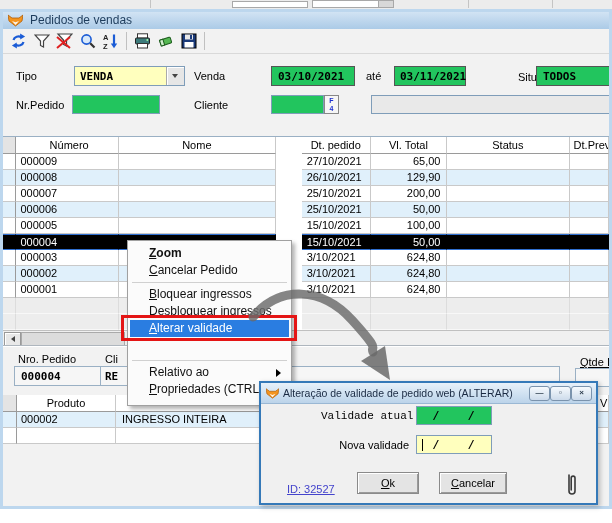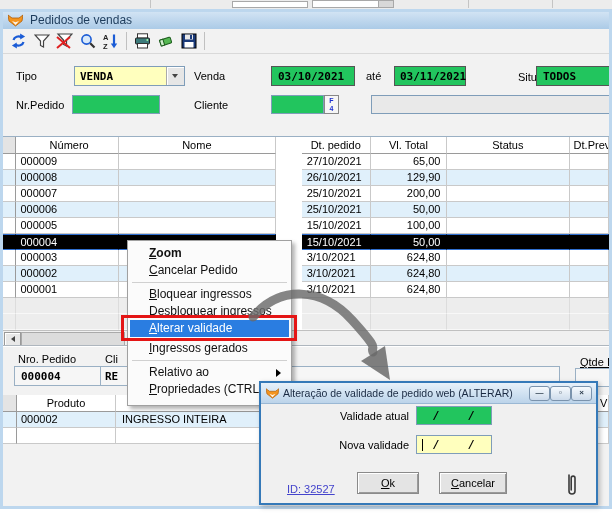--- a/index.html
+++ b/index.html
@@ -351,23 +351,20 @@
   <div class="msep" style="top:41px;"></div>
   <div class="mitem" style="top:45px;">
     <span class="accel">B</span><span>loquear ingressos</span>
   </div>
   <div class="mitem" style="top:62px;">
     <span class="accel">D</span><span>esbloquear ingressos</span>
   </div>
   <div class="mitem hl" style="top:79px;">
     <span class="accel">A</span><span>lterar validade</span>
   </div>
-  <div class="mitem" style="top:99px;">
-    <span class="accel">I</span><span>ngressos gerados</span>
-  </div>
   <div class="msep" style="top:119px;"></div>
   <div class="mitem" style="top:123px;">
     <span>Relativo ao</span>
     <div class="subarrow"></div>
   </div>
   <div class="mitem" style="top:140px;">
     <span class="accel">P</span><span>ropriedades (CTRL+T</span>
   </div>
 </div>
 
@@ -382,21 +379,21 @@
   <div id="dlg-title">
     <svg width="13" height="12" viewBox="0 0 15 14" style="margin-left:5px;">
       <polygon points="0,2 4,5 11,5 15,2 14,8 7.5,13 1,8" fill="#f5951e" stroke="#b05e08" stroke-width="0.8"></polygon>
       <polygon points="4,8 7.5,12 11,8 7.5,9.2" fill="#fff" opacity="0.9"></polygon>
     </svg>
     <span class="t">Alteração de validade de pedido web (ALTERAR)</span>
     <div class="winbtn" style="right:46px;"><span>—</span></div>
     <div class="winbtn" style="right:25px;"><span>▫</span></div>
     <div class="winbtn" style="right:4px;"><span>×</span></div>
   </div>
-  <span class="lbl" style="left:60px;top:27px;width:88px;text-align:right;">Validade atual</span>
+  <span class="lbl" style="left:60px;top:27px;width:88px;text-align:right;font-family:Liberation Mono, monospace;">Validade atual</span>
   <div class="inset" style="left:155px;top:23px;width:76px;height:19px;border-color:#7f9db9;">
     <span class="slashes">/ /</span>
   </div>
   <span class="lbl" style="left:60px;top:56px;width:88px;text-align:right;">Nova validade</span>
   <div class="inset yellow" style="left:155px;top:52px;width:76px;height:19px;border-color:#7f9db9;">
     <div class="caret"></div>
     <span class="slashes">/ /</span>
   </div>
   <div class="button" style="left:96px;top:89px;width:62px;height:22px;">
     <span><span class="accel">O</span><span>k</span></span>

